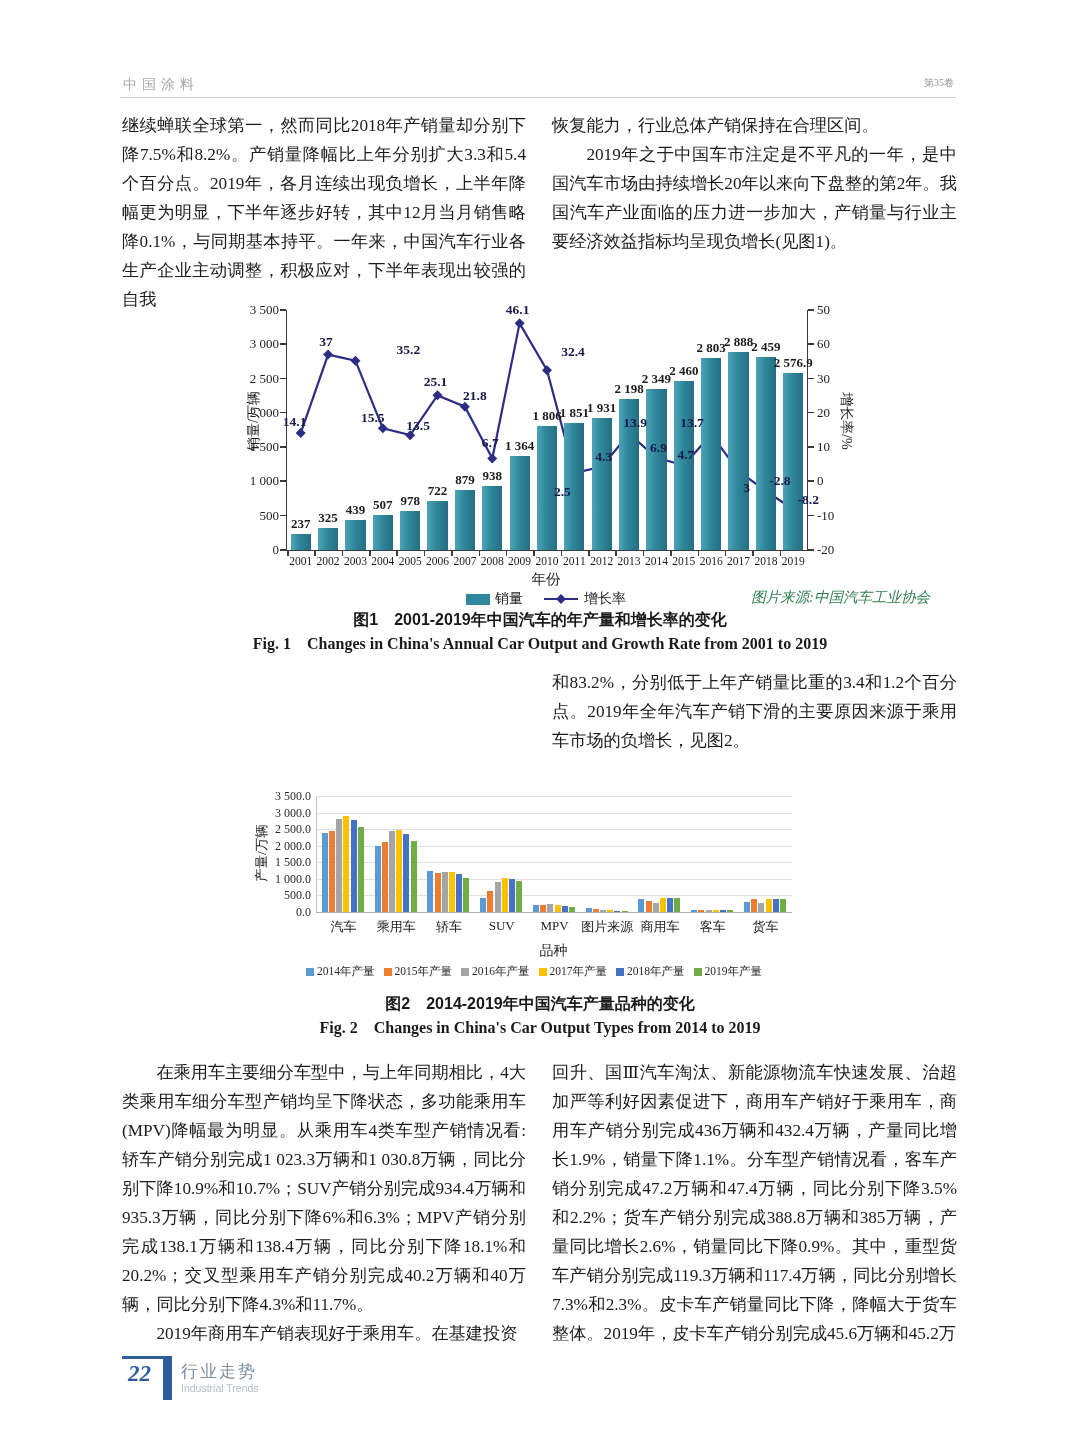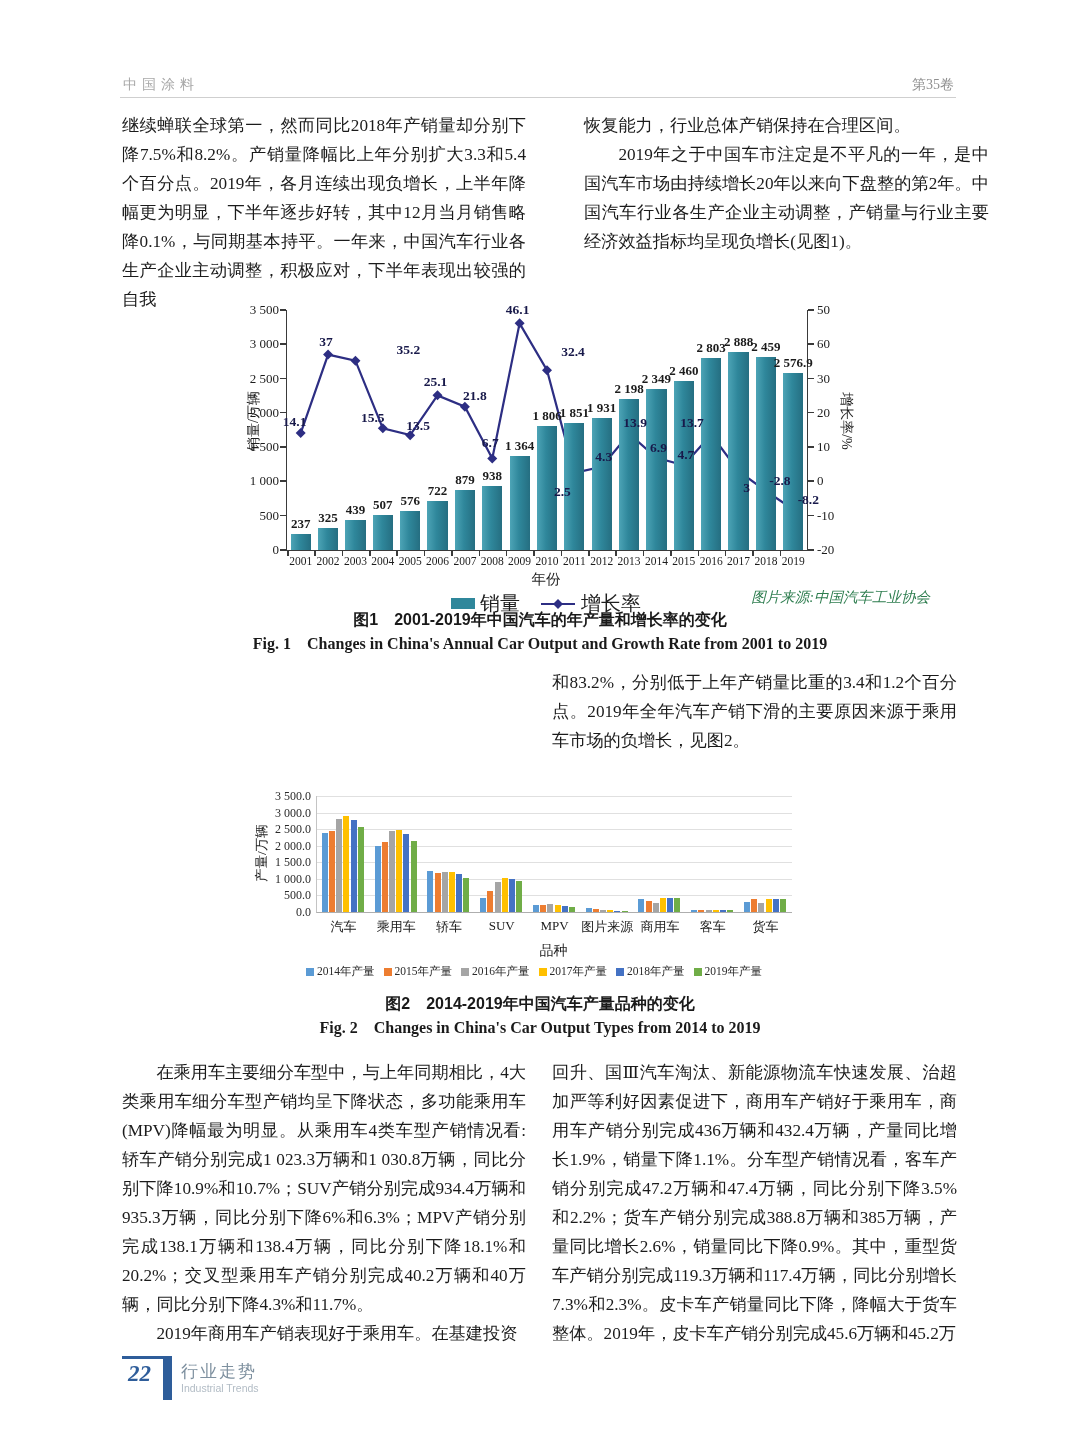--- a/index.html
+++ b/index.html
@@ -3,21 +3,21 @@
 <meta charset="utf-8">
 <style>
   *{margin:0;padding:0;box-sizing:border-box;}
   html,body{width:1075px;height:1447px;}
   body{position:relative;background:#ffffff;color:#1e1e1e;
        font-family:"Liberation Serif","DejaVu Serif",serif;}
   .page{position:absolute;inset:0;overflow:hidden;background:#fff;}
 
   
   .hdr-left{position:absolute;left:123px;top:76px;font-size:14px;color:#a8a8a8;letter-spacing:5px;}
-  .hdr-right{position:absolute;right:121px;top:76px;font-size:14px;color:#8f8f8f;margin-left:20px;}
+  .hdr-right{position:absolute;right:121px;top:76px;font-size:10px;color:#8f8f8f;margin-left:20px;}
   .hdr-rule{position:absolute;left:120px;top:97px;width:836px;border-top:1px solid #cfcfcf;}
 
   
   .col{position:absolute;font-size:17.2px;line-height:29px;text-align:justify;color:#1b1b1b;}
   .col p.indent{text-indent:2em;}
 
   
   #fig1{position:absolute;left:228px;top:296px;width:622px;height:322px;}
   #c1-plot{position:absolute;left:58px;top:14px;width:520px;height:240px;box-sizing:content-box;
            border-left:1.5px solid #3a3a3a;border-bottom:1.5px solid #3a3a3a;border-right:1.5px solid #3a3a3a;}
@@ -30,21 +30,21 @@
   .c1-ytick-r{position:absolute;width:40px;text-align:left;font-size:13px;color:#1c1c1c;}
   .c1-tickdash{position:absolute;background:#3a3a3a;}
   .c1-xlab{position:absolute;text-align:center;font-size:11.5px;white-space:nowrap;color:#1c1c1c;}
   #c1-line-svg{position:absolute;left:0;top:0;overflow:visible;}
   .c1-ylab{position:absolute;left:-74px;top:116px;width:200px;text-align:center;font-size:14px;
            transform:rotate(-90deg);color:#1c1c1c;}
   .c1-ylab-r{position:absolute;left:518px;width:200px;top:116px;text-align:center;font-size:14px;
            transform:rotate(90deg);color:#1c1c1c;}
   .c1-xtitle{position:absolute;left:58px;width:520px;top:274px;text-align:center;font-size:14.5px;}
   .c1-legend{position:absolute;left:58px;width:520px;top:294px;display:flex;justify-content:center;
-             gap:20px;align-items:center;font-size:20px;}
+             gap:20px;align-items:center;font-size:14px;}
   .lg1-item{display:flex;align-items:center;gap:5px;}
   .lg1-swatch{display:inline-block;width:24px;height:11px;background:#2f879b;}
   .fig1-source{position:absolute;left:400px;top:588px;width:530px;text-align:right;font-size:14.5px;
                color:#2e7d4f;font-style:italic;}
 
   
   .cap{position:absolute;left:122px;width:836px;text-align:center;font-weight:bold;color:#1a1a1a;}
   .cap-cn{font-size:16px;font-family:"Liberation Sans","DejaVu Sans",sans-serif;}
   .cap-en{font-size:16px;}
 
@@ -78,23 +78,23 @@
 
 <div class="page">
 
   <div class="hdr-left">中国涂料</div>
   <div class="hdr-right">第35卷</div>
   <div class="hdr-rule"></div>
 
   <div class="col" style="left:122px;top:111px;width:404px;">
     <p>继续蝉联全球第一，然而同比2018年产销量却分别下降7.5%和8.2%。产销量降幅比上年分别扩大3.3和5.4个百分点。2019年，各月连续出现负增长，上半年降幅更为明显，下半年逐步好转，其中12月当月销售略降0.1%，与同期基本持平。一年来，中国汽车行业各生产企业主动调整，积极应对，下半年表现出较强的自我</p>
   </div>
-  <div class="col" style="left:552px;top:111px;width:405px;margin-left:32px;">
+  <div class="col" style="left:552px;top:111px;width:405px;">
     <p>恢复能力，行业总体产销保持在合理区间。</p>
-    <p class="indent">2019年之于中国车市注定是不平凡的一年，是中国汽车市场由持续增长20年以来向下盘整的第2年。中国汽车行业各生产企业主动调整，产销量与行业主要经济效益指标均呈现负增长(见图1)。</p>
+    <p class="indent">2019年之于中国车市注定是不平凡的一年，是中国汽车市场由持续增长20年以来向下盘整的第2年。我国汽车产业面临的压力进一步加大，产销量与行业主要经济效益指标均呈现负增长(见图1)。</p>
   </div>
 
   <div id="fig1">
     <div id="c1-plot">
       <svg id="c1-line-svg" width="520" height="240">
           <polyline fill="none" stroke="#2d2e83" stroke-width="2.2" points="13.7,123.1 41.1,44.6 68.4,50.7 95.8,118.3 123.2,125.1 150.5,85.4 177.9,96.7 205.3,148.5 232.6,13.4 260.0,60.3 287.4,162.9 314.7,156.7 342.1,123.8 369.5,147.8 396.8,155.3 424.2,124.5 451.6,161.1 478.9,181.0 506.3,199.5"></polyline>
           <path d="M13.68421052631579 118.08571428571427L18.684210526315788 123.08571428571427L13.68421052631579 128.0857142857143L8.68421052631579 123.08571428571427Z" fill="#2d2e83"></path>
           <path d="M41.05263157894737 39.57142857142857L46.05263157894737 44.57142857142857L41.05263157894737 49.57142857142857L36.05263157894737 44.57142857142857Z" fill="#2d2e83"></path>
           <path d="M68.42105263157895 45.74285714285713L73.42105263157895 50.74285714285713L68.42105263157895 55.74285714285713L63.421052631578945 50.74285714285713Z" fill="#2d2e83"></path>
           <path d="M95.78947368421053 113.28571428571429L100.78947368421053 118.28571428571429L95.78947368421053 123.28571428571429L90.78947368421053 118.28571428571429Z" fill="#2d2e83"></path>
@@ -156,21 +156,21 @@
         <div class="c1-tickdash" style="left: 27.3684px; top: 241px; width: 1.5px; height: 5px;"></div>
         <div class="c1-bar" style="left: 58.2947px; width: 20.2526px; height: 30.1029px;"></div>
         <div class="c1-bar-label" style="left: 68.4211px; bottom: 32.1029px;">439</div>
         <div class="c1-xlab" style="left: 54.7368px; width: 27.3684px; top: 245px;">2003</div>
         <div class="c1-tickdash" style="left: 54.7368px; top: 241px; width: 1.5px; height: 5px;"></div>
         <div class="c1-bar" style="left: 85.6632px; width: 20.2526px; height: 34.7657px;"></div>
         <div class="c1-bar-label" style="left: 95.7895px; bottom: 36.7657px;">507</div>
         <div class="c1-xlab" style="left: 82.1053px; width: 27.3684px; top: 245px;">2004</div>
         <div class="c1-tickdash" style="left: 82.1053px; top: 241px; width: 1.5px; height: 5px;"></div>
         <div class="c1-bar" style="left: 113.032px; width: 20.2526px; height: 39.4971px;"></div>
-        <div class="c1-bar-label" style="left: 123.158px; bottom: 41.4971px;">576</div>
+        <div class="c1-bar-label" style="left: 123.158px; bottom: 41.4971px;">978</div>
         <div class="c1-xlab" style="left: 109.474px; width: 27.3684px; top: 245px;">2005</div>
         <div class="c1-tickdash" style="left: 109.474px; top: 241px; width: 1.5px; height: 5px;"></div>
         <div class="c1-bar" style="left: 140.4px; width: 20.2526px; height: 49.5086px;"></div>
         <div class="c1-bar-label" style="left: 150.526px; bottom: 51.5086px;">722</div>
         <div class="c1-xlab" style="left: 136.842px; width: 27.3684px; top: 245px;">2006</div>
         <div class="c1-tickdash" style="left: 136.842px; top: 241px; width: 1.5px; height: 5px;"></div>
         <div class="c1-bar" style="left: 167.768px; width: 20.2526px; height: 60.2743px;"></div>
         <div class="c1-bar-label" style="left: 177.895px; bottom: 62.2743px;">879</div>
         <div class="c1-xlab" style="left: 164.211px; width: 27.3684px; top: 245px;">2007</div>
         <div class="c1-tickdash" style="left: 164.211px; top: 241px; width: 1.5px; height: 5px;"></div>

